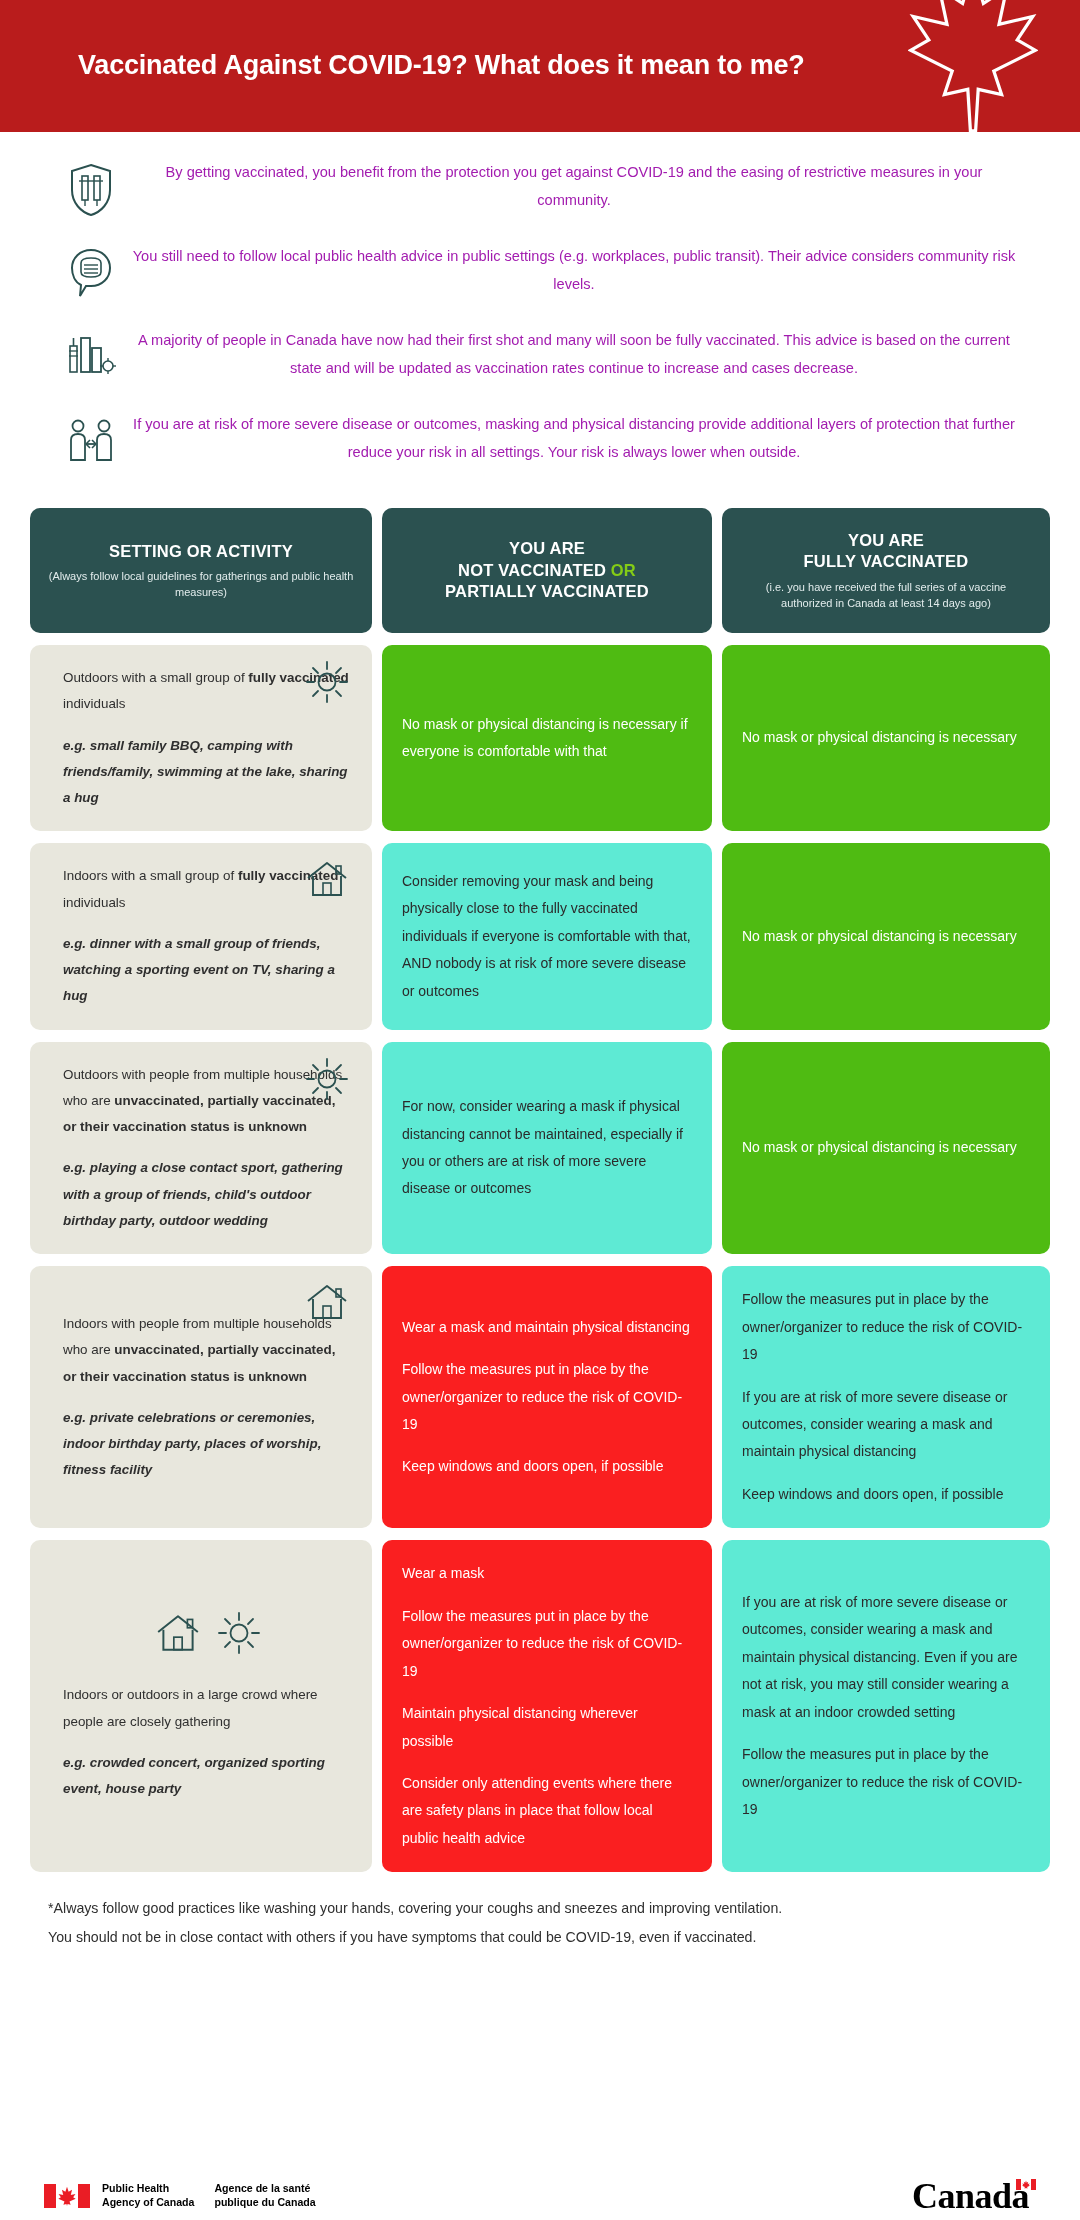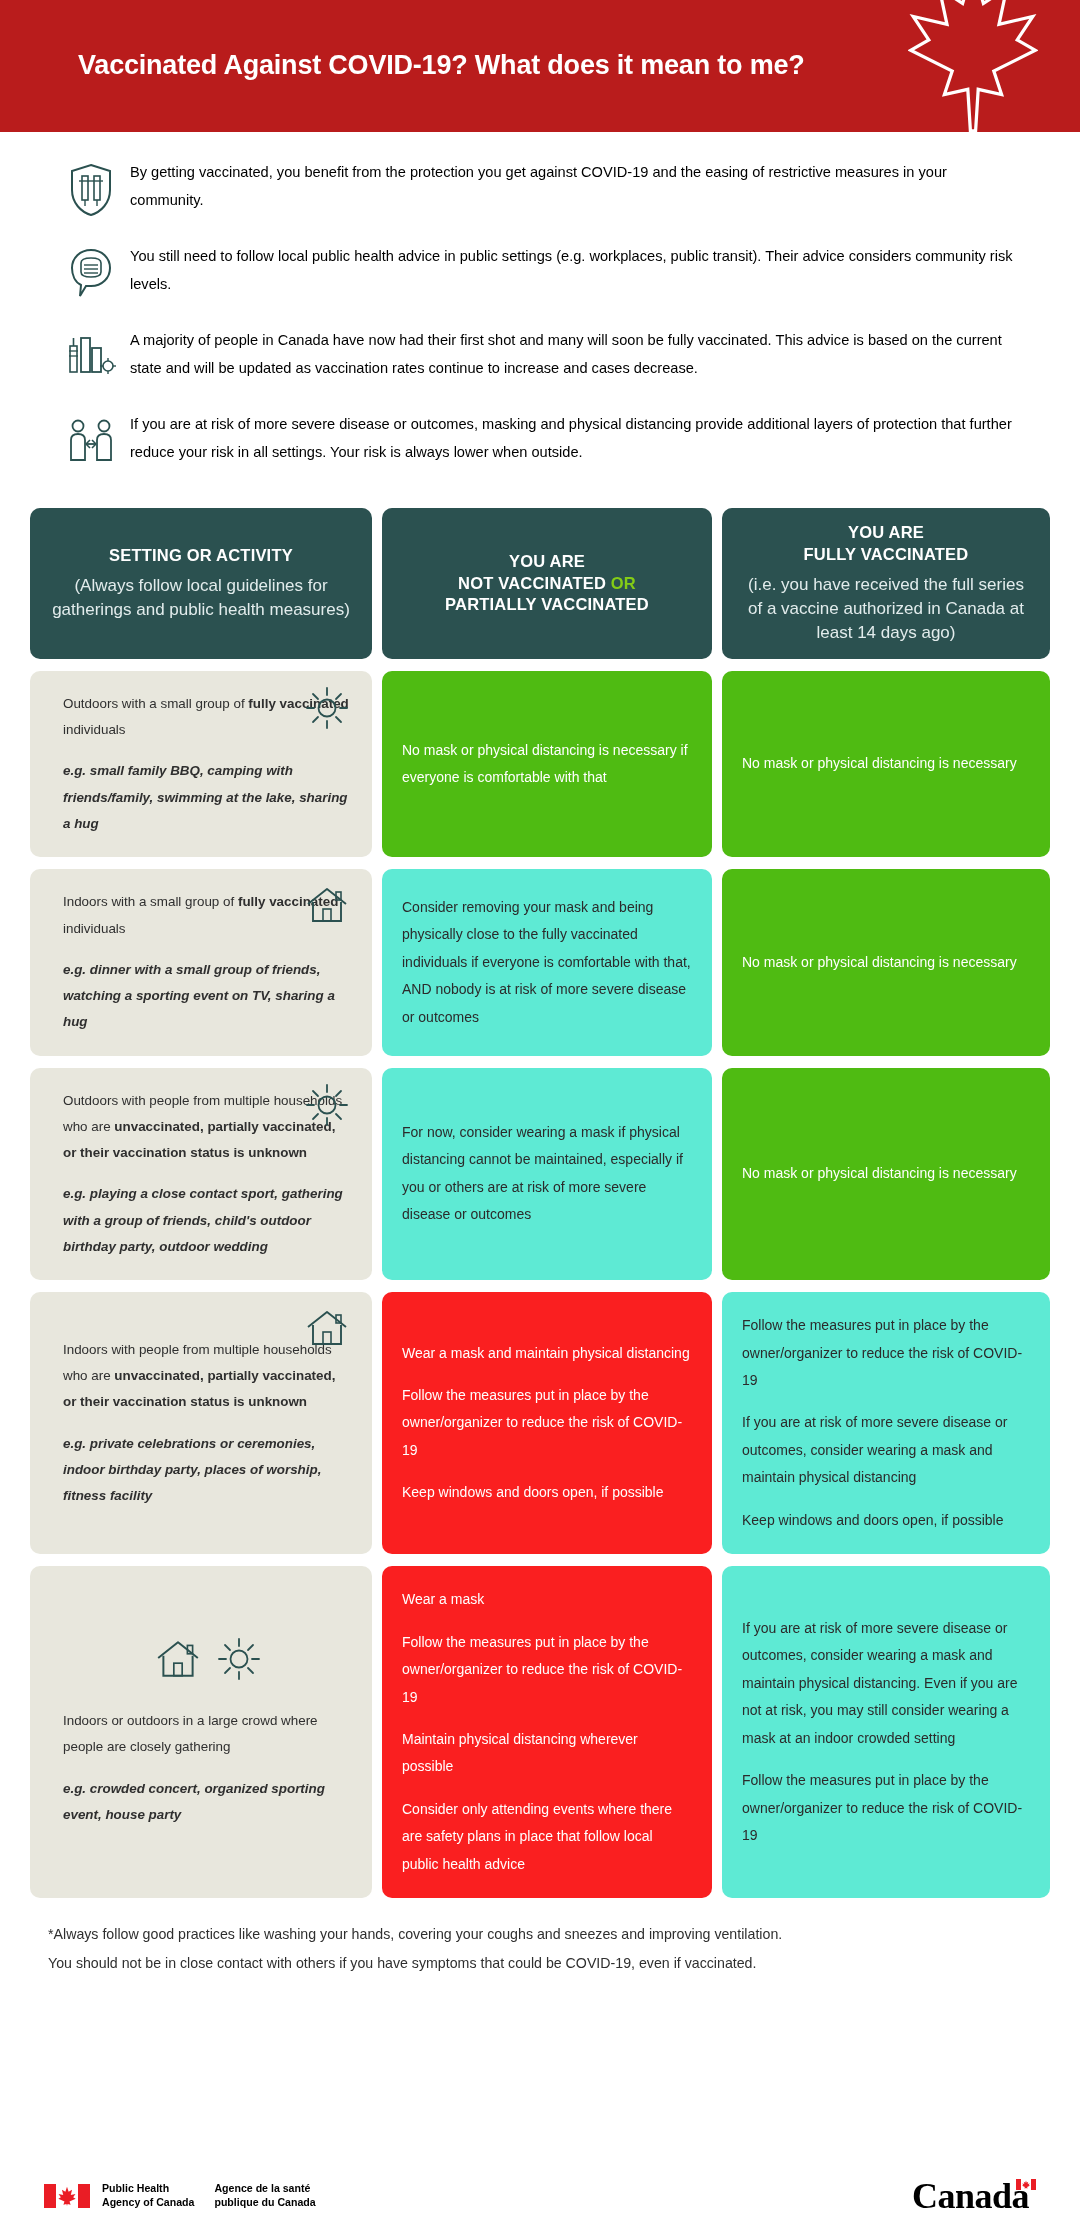--- a/index.html
+++ b/index.html
@@ -46,22 +46,23 @@
     min-width: 78px;
     display: flex;
     justify-content: center;
     align-items: flex-start;
     padding-top: 4px;
   }
   .intro-text {
     flex: 1;
     font-size: 14.6px;
     line-height: 1.95;
-    color: #000000;
+    color: #a21caf;
     padding-right: 10px;
+    text-align: center;
   }
 
   
   .table { padding: 8px 30px 0 30px; }
   .trow { display: flex; gap: 10px; margin-bottom: 12px; align-items: stretch; }
   .cell {
     border-radius: 10px;
     padding: 20px 20px;
     position: relative;
   }
@@ -81,21 +82,21 @@
     padding: 14px 18px;
   }
   .hdr-main {
     font-size: 16.5px;
     font-weight: bold;
     line-height: 1.32;
     letter-spacing: 0.2px;
   }
   .hdr-main .dim { color: #84cc16; font-weight: bold; }
   .hdr-sub {
-    font-size: 17px;
+    font-size: 11px;
     line-height: 1.42;
     margin-top: 7px;
     color: #e2ecec;
   }
 
   
   .beige { background: #e8e7dd; color: #2f2f2f; }
   .green { background: #4fbb12; color: #ffffff; }
   .orange { background: #5eead4; color: #2b2b2b; }
   .red { background: #fa1f20; color: #ffffff; }

